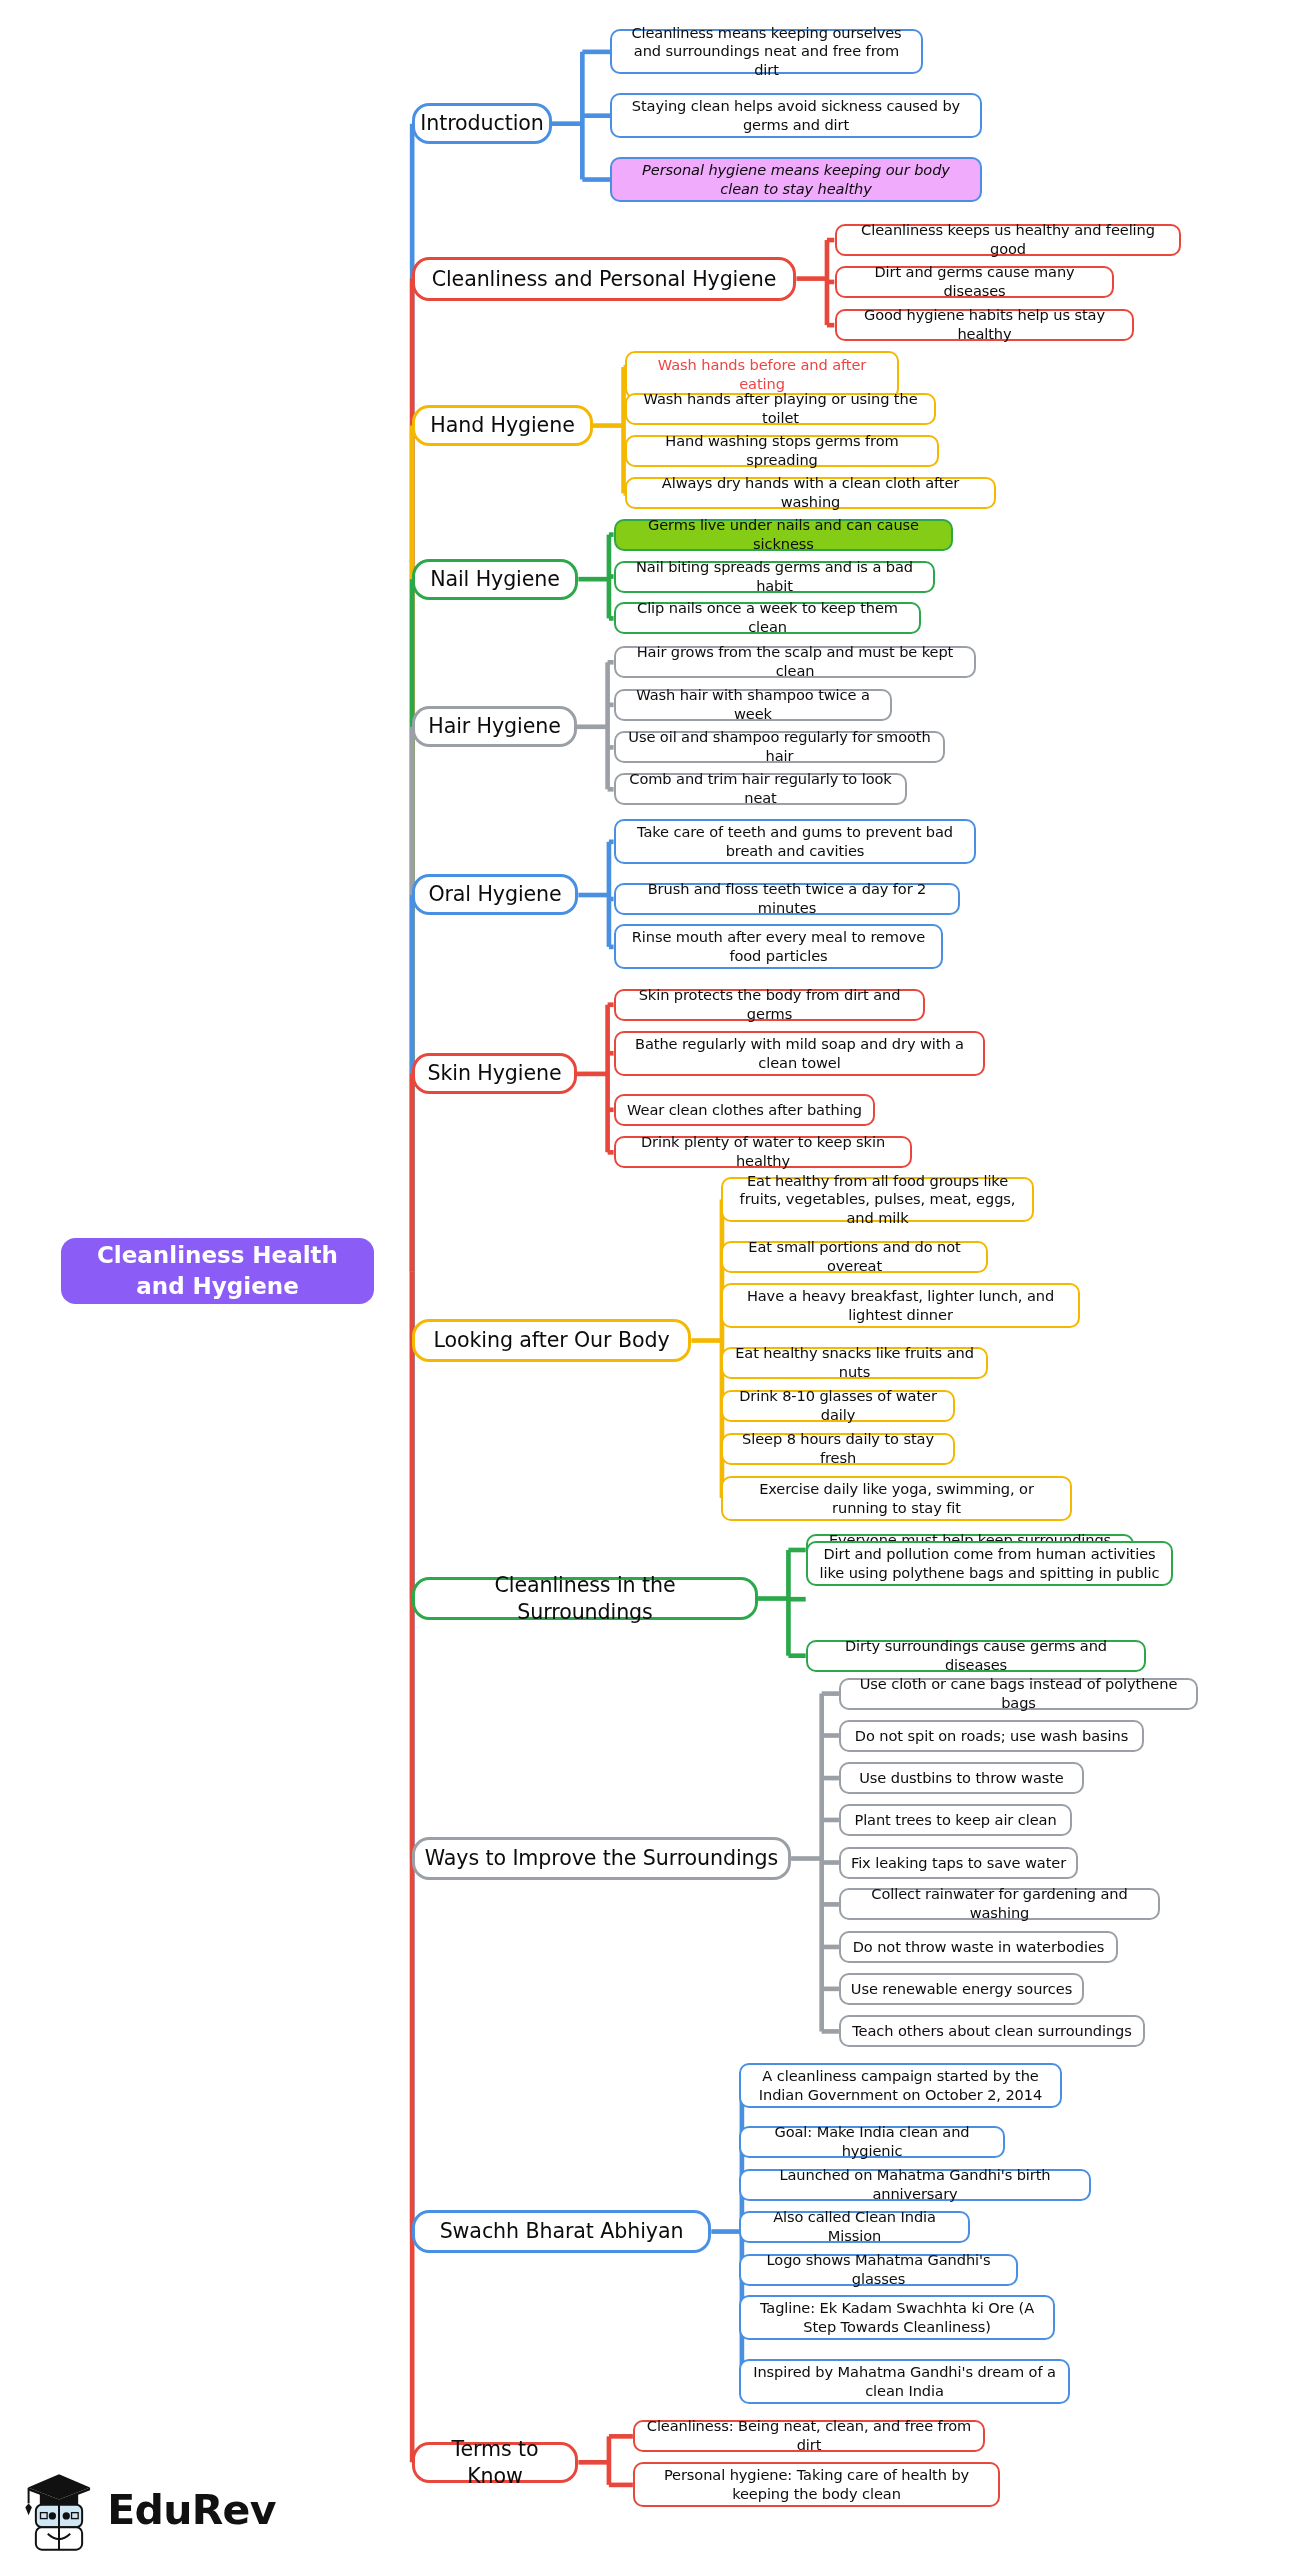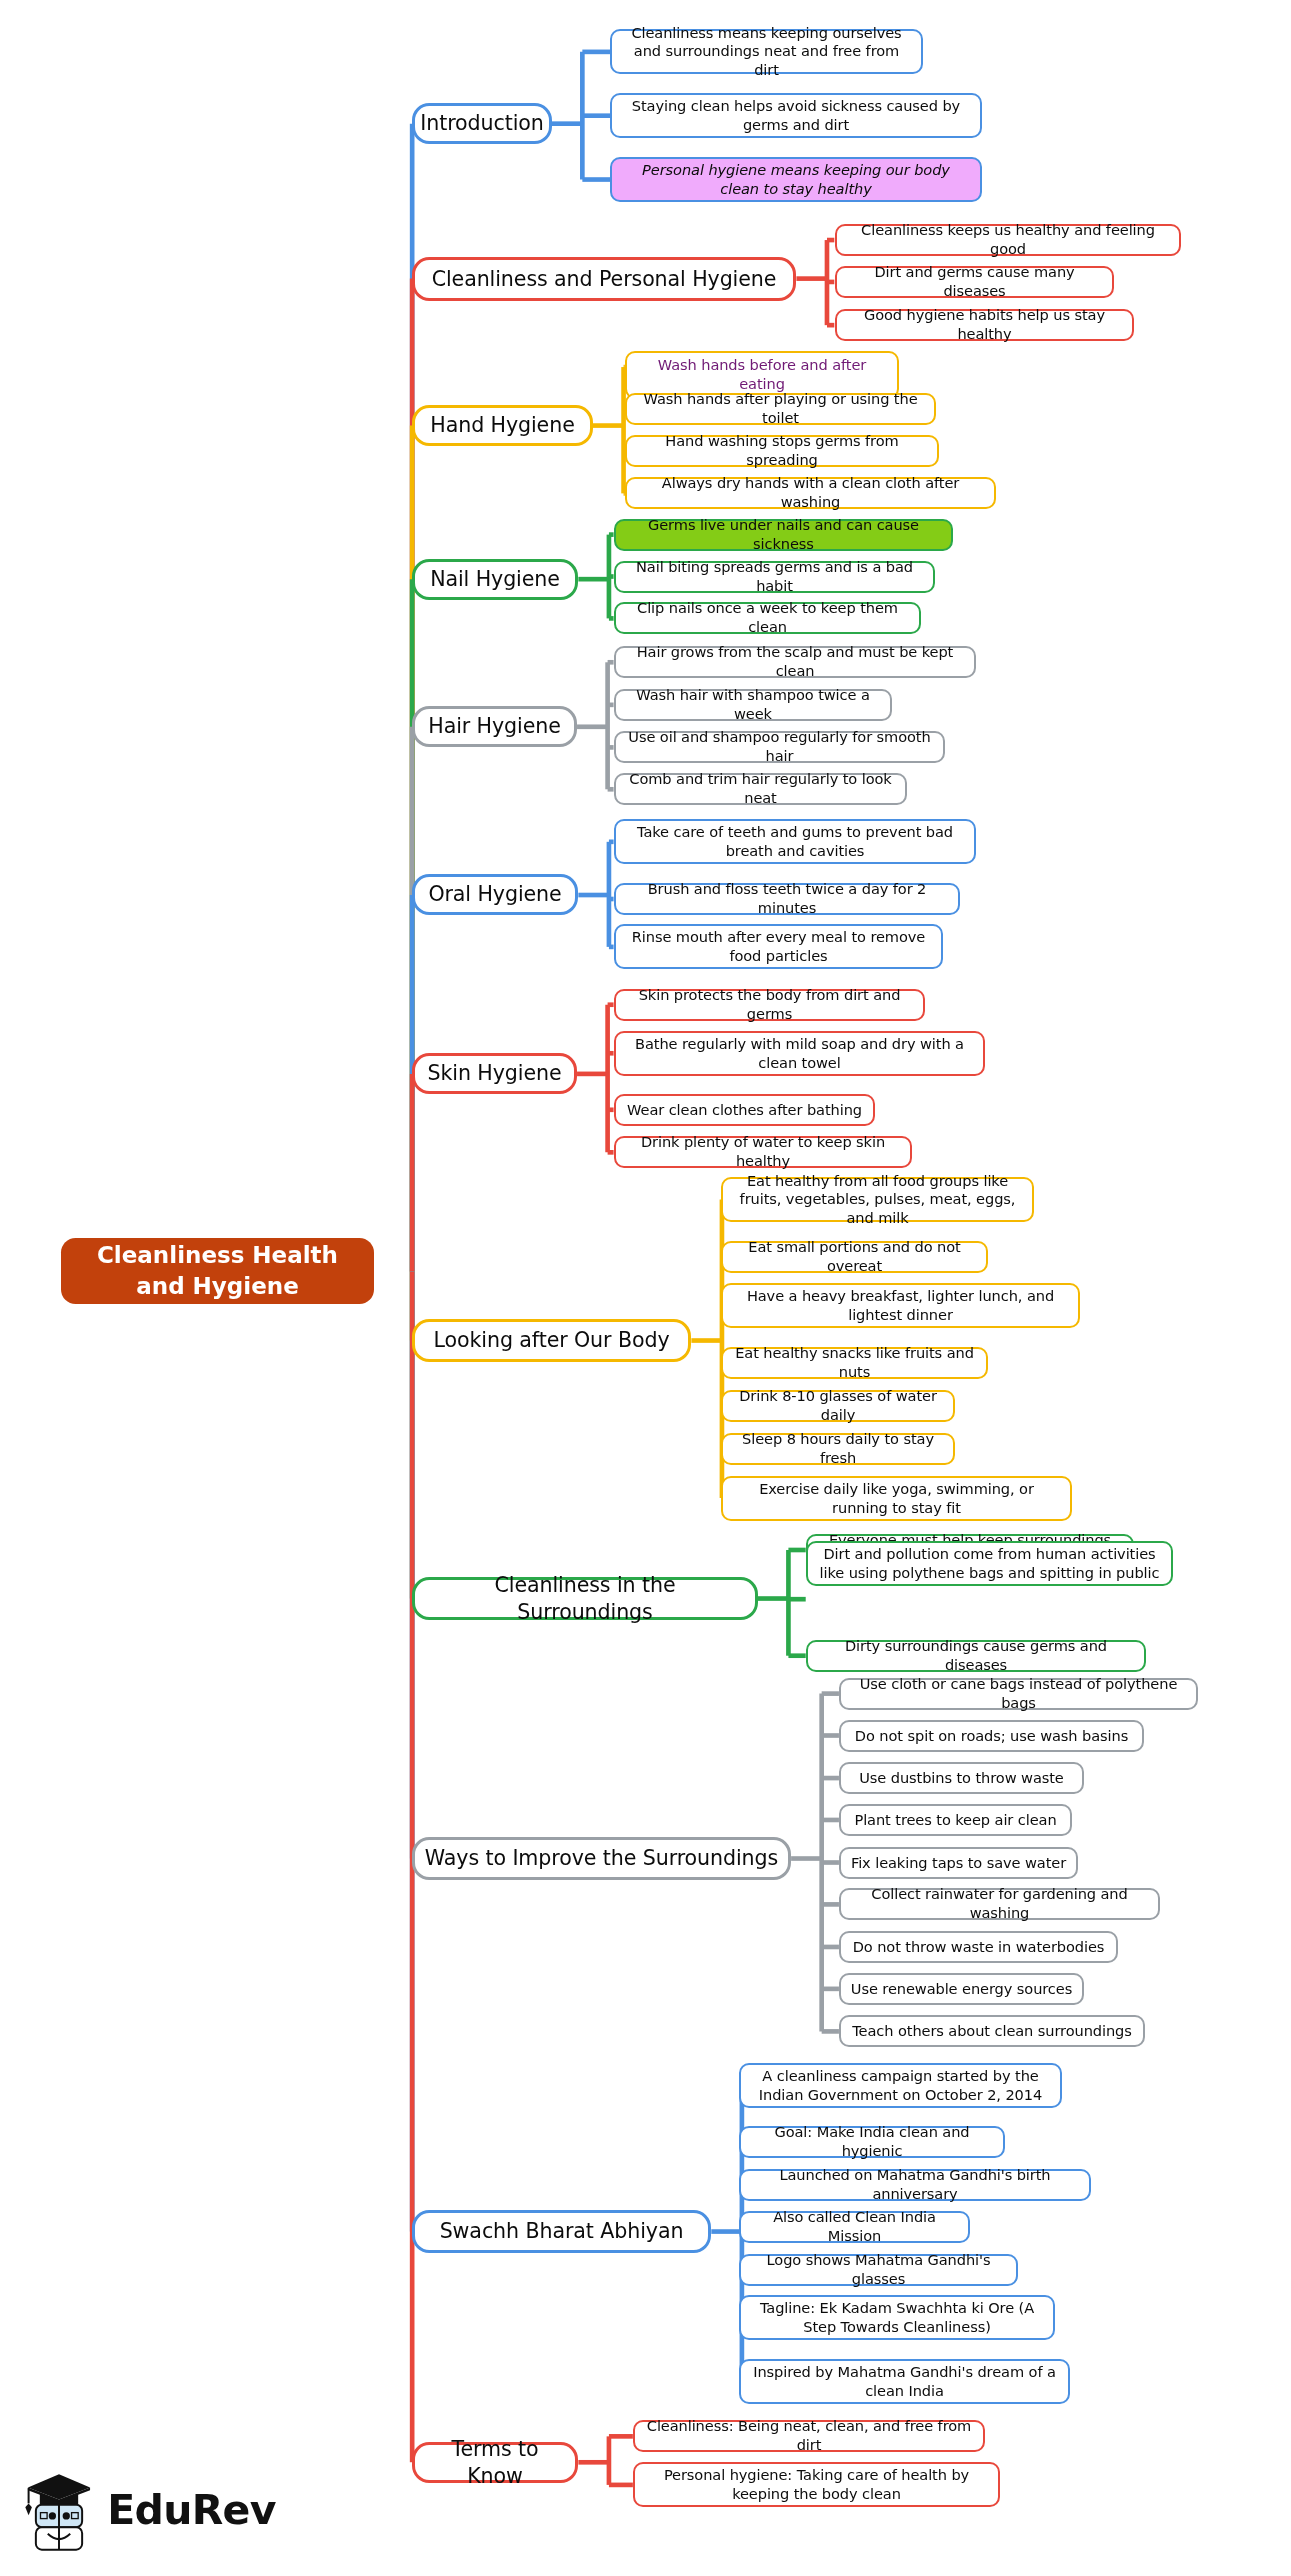--- a/index.html
+++ b/index.html
@@ -181,33 +181,33 @@
       <path d="M1116 3582 L1112 3582" stroke="#4A90E2" stroke-width="7" stroke-linecap="butt" fill="none"></path>
       <path d="M1116 3136 L1116 3582" stroke="#4A90E2" stroke-width="7" stroke-linecap="butt" fill="none"></path>
       <path d="M620 1912 L620 3703" stroke="#E8483C" stroke-width="7" stroke-linecap="butt" fill="none"></path>
       <path d="M620 3703 L620 3703" stroke="#E8483C" stroke-width="7" stroke-linecap="butt" fill="none"></path>
       <path d="M870 3703 L916 3703" stroke="#E8483C" stroke-width="7" stroke-linecap="butt" fill="none"></path>
       <path d="M916 3664 L952 3664" stroke="#E8483C" stroke-width="7" stroke-linecap="butt" fill="none"></path>
       <path d="M916 3737 L952 3737" stroke="#E8483C" stroke-width="7" stroke-linecap="butt" fill="none"></path>
       <path d="M916 3664 L916 3737" stroke="#E8483C" stroke-width="7" stroke-linecap="butt" fill="none"></path>
     </svg>
 
-  <div class="node root" id="root-node" style="left: 61px; top: 1238px; width: 313px; height: 66px; background: #c2410c; color: rgb(255, 255, 255);">Cleanliness Health and Hygiene</div>
+  <div class="node root" id="root-node" style="left: 61px; top: 1238px; width: 313px; height: 66px; background: #8b5cf6; color: rgb(255, 255, 255);">Cleanliness Health and Hygiene</div>
 
   <div id="nodes-layer">
       <div class="node branch" style="left: 412px; top: 103px; width: 140px; height: 41px; border-color: rgb(74, 144, 226); color: rgb(12, 12, 12); background: rgb(255, 255, 255);">Introduction</div>
       <div class="node leaf" style="left: 610px; top: 29px; width: 313px; height: 45px; border-color: rgb(74, 144, 226); color: rgb(12, 12, 12); background: rgb(255, 255, 255);">Cleanliness means keeping ourselves and surroundings neat and free from dirt</div>
       <div class="node leaf" style="left: 610px; top: 93px; width: 372px; height: 45px; border-color: rgb(74, 144, 226); color: rgb(12, 12, 12); background: rgb(255, 255, 255);">Staying clean helps avoid sickness caused by germs and dirt</div>
       <div class="node leaf" style="left: 610px; top: 157px; width: 372px; height: 45px; border-color: rgb(74, 144, 226); color: rgb(12, 12, 12); background: #f0abfc; font-style: italic;">Personal hygiene means keeping our body clean to stay healthy</div>
       <div class="node branch" style="left: 412px; top: 257px; width: 384px; height: 44px; border-color: rgb(232, 72, 60); color: rgb(12, 12, 12); background: rgb(255, 255, 255);">Cleanliness and Personal Hygiene</div>
       <div class="node leaf" style="left: 835px; top: 224px; width: 346px; height: 32px; border-color: rgb(232, 72, 60); color: rgb(12, 12, 12); background: rgb(255, 255, 255);">Cleanliness keeps us healthy and feeling good</div>
       <div class="node leaf" style="left: 835px; top: 266px; width: 279px; height: 32px; border-color: rgb(232, 72, 60); color: rgb(12, 12, 12); background: rgb(255, 255, 255);">Dirt and germs cause many diseases</div>
       <div class="node leaf" style="left: 835px; top: 309px; width: 299px; height: 32px; border-color: rgb(232, 72, 60); color: rgb(12, 12, 12); background: rgb(255, 255, 255);">Good hygiene habits help us stay healthy</div>
       <div class="node branch" style="left: 412px; top: 405px; width: 181px; height: 41px; border-color: rgb(245, 184, 0); color: rgb(12, 12, 12); background: rgb(255, 255, 255);">Hand Hygiene</div>
-      <div class="node leaf" style="left: 625px; top: 351px; width: 274px; height: 48px; border-color: rgb(245, 184, 0); color: #701a75; background: rgb(255, 255, 255);">Wash hands before and after eating</div>
+      <div class="node leaf" style="left: 625px; top: 351px; width: 274px; height: 48px; border-color: rgb(245, 184, 0); color: #ef4444; background: rgb(255, 255, 255);">Wash hands before and after eating</div>
       <div class="node leaf" style="left: 625px; top: 393px; width: 311px; height: 32px; border-color: rgb(245, 184, 0); color: rgb(12, 12, 12); background: rgb(255, 255, 255);">Wash hands after playing or using the toilet</div>
       <div class="node leaf" style="left: 625px; top: 435px; width: 314px; height: 32px; border-color: rgb(245, 184, 0); color: rgb(12, 12, 12); background: rgb(255, 255, 255);">Hand washing stops germs from spreading</div>
       <div class="node leaf" style="left: 625px; top: 477px; width: 371px; height: 32px; border-color: rgb(245, 184, 0); color: rgb(12, 12, 12); background: rgb(255, 255, 255);">Always dry hands with a clean cloth after washing</div>
       <div class="node branch" style="left: 412px; top: 559px; width: 166px; height: 41px; border-color: rgb(43, 168, 74); color: rgb(12, 12, 12); background: rgb(255, 255, 255);">Nail Hygiene</div>
       <div class="node leaf" style="left: 614px; top: 519px; width: 339px; height: 32px; border-color: rgb(43, 168, 74); color: rgb(12, 12, 12); background: #84cc16;">Germs live under nails and can cause sickness</div>
       <div class="node leaf" style="left: 614px; top: 561px; width: 321px; height: 32px; border-color: rgb(43, 168, 74); color: rgb(12, 12, 12); background: rgb(255, 255, 255);">Nail biting spreads germs and is a bad habit</div>
       <div class="node leaf" style="left: 614px; top: 602px; width: 307px; height: 32px; border-color: rgb(43, 168, 74); color: rgb(12, 12, 12); background: rgb(255, 255, 255);">Clip nails once a week to keep them clean</div>
       <div class="node branch" style="left: 412px; top: 706px; width: 165px; height: 41px; border-color: rgb(154, 160, 166); color: rgb(12, 12, 12); background: rgb(255, 255, 255);">Hair Hygiene</div>
       <div class="node leaf" style="left: 614px; top: 646px; width: 362px; height: 32px; border-color: rgb(154, 160, 166); color: rgb(12, 12, 12); background: rgb(255, 255, 255);">Hair grows from the scalp and must be kept clean</div>
       <div class="node leaf" style="left: 614px; top: 689px; width: 278px; height: 32px; border-color: rgb(154, 160, 166); color: rgb(12, 12, 12); background: rgb(255, 255, 255);">Wash hair with shampoo twice a week</div>

